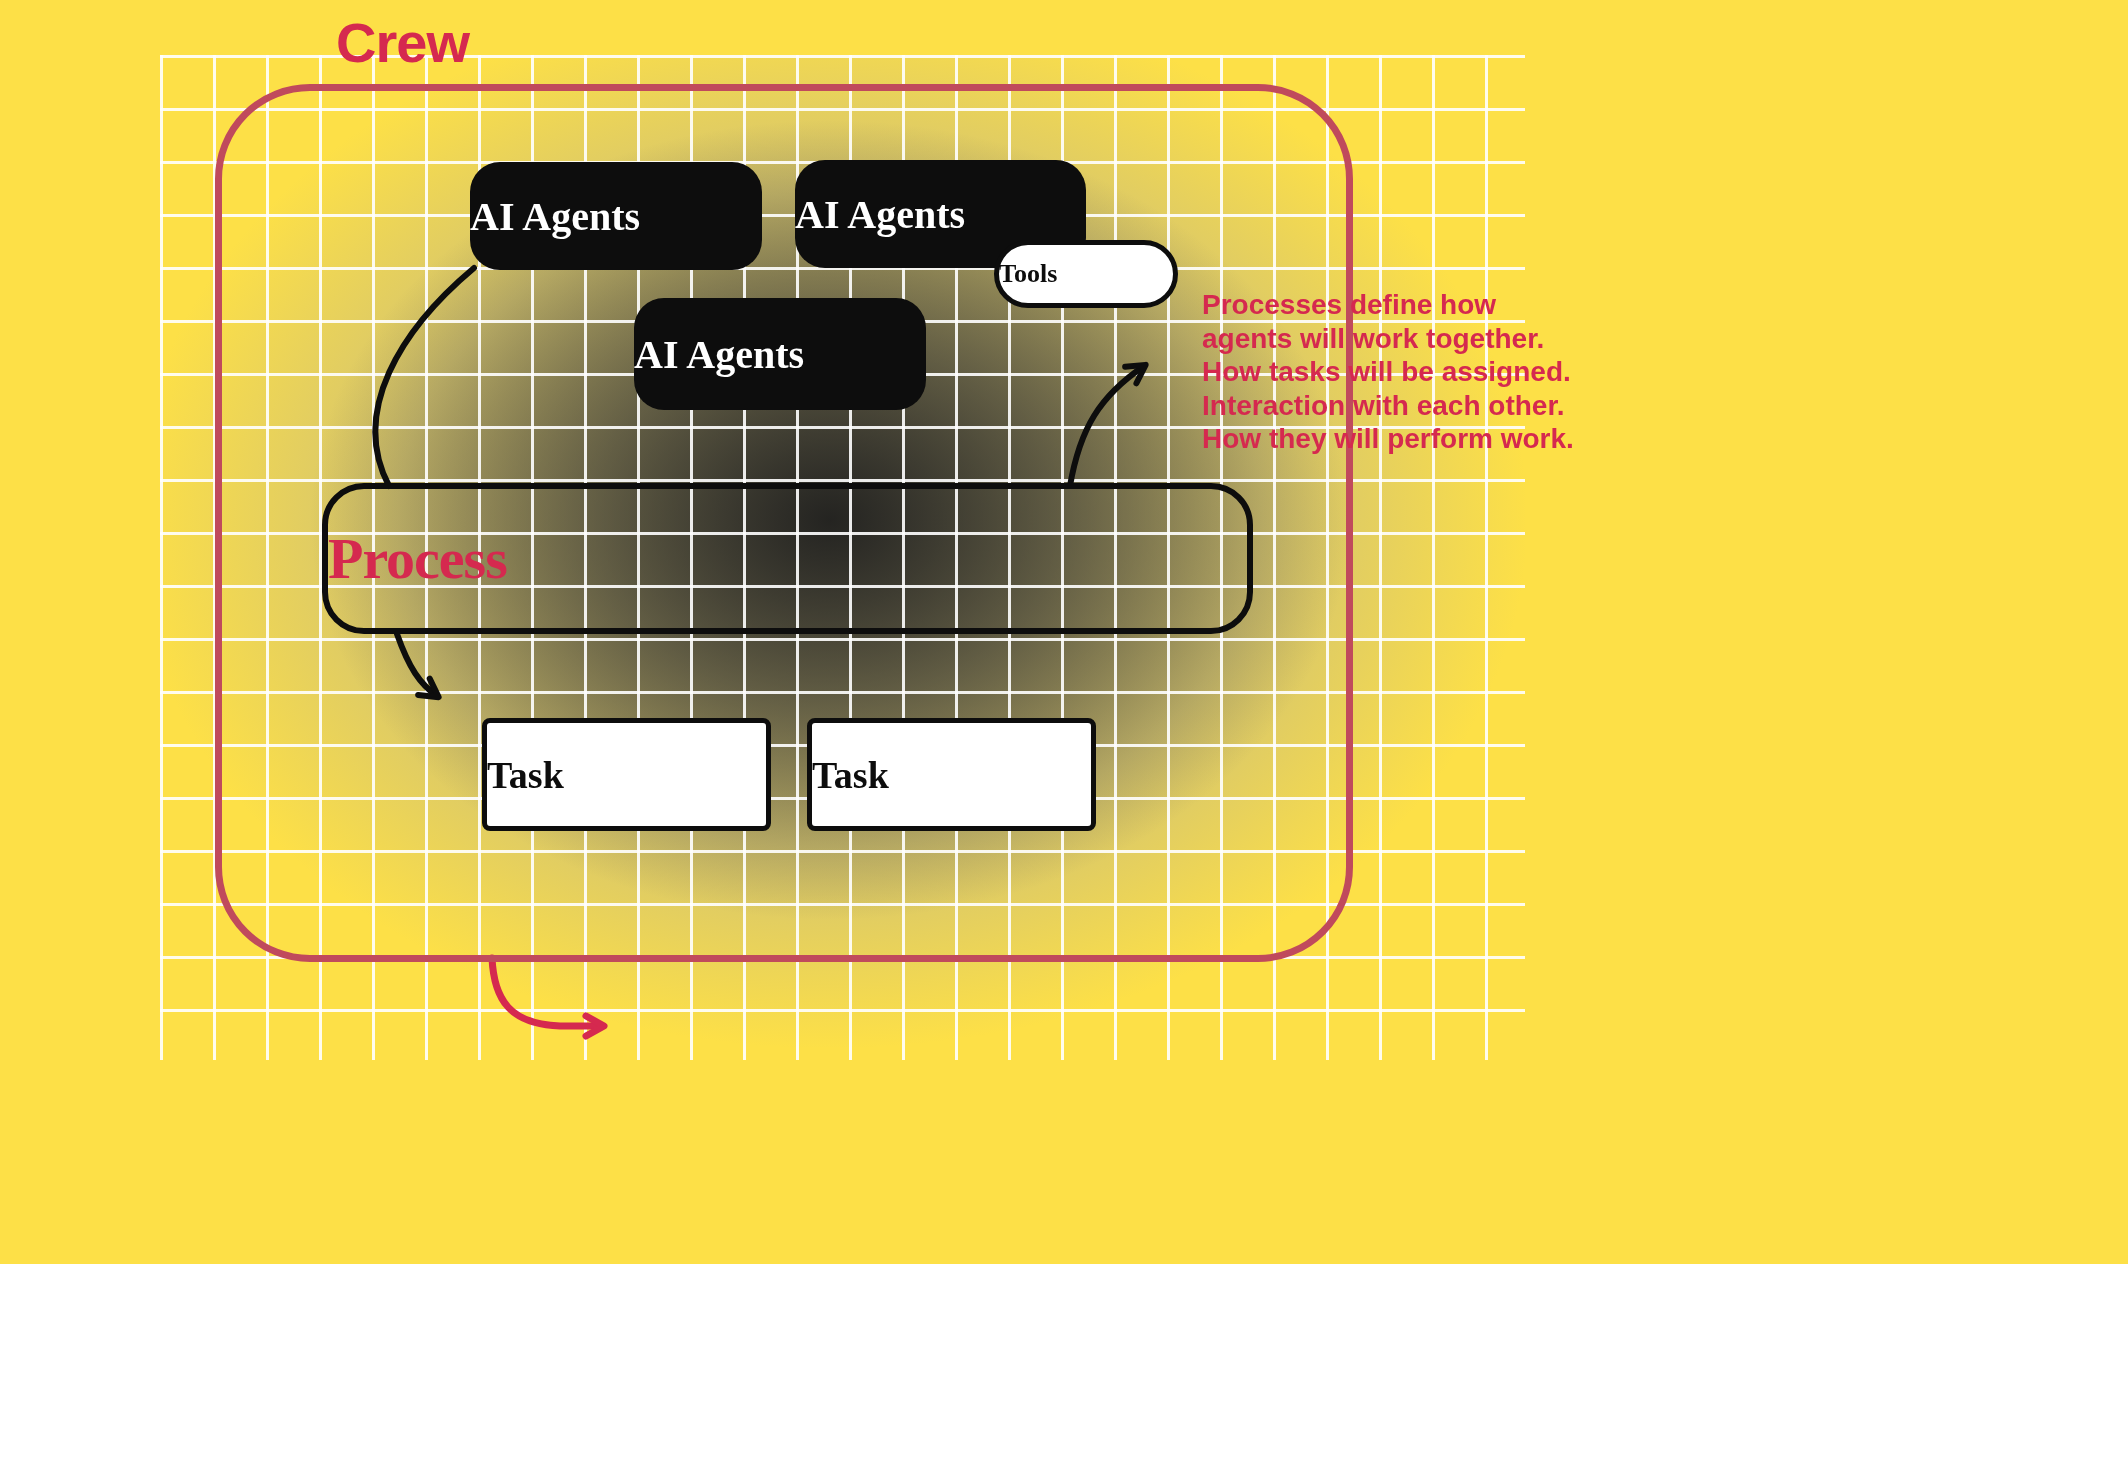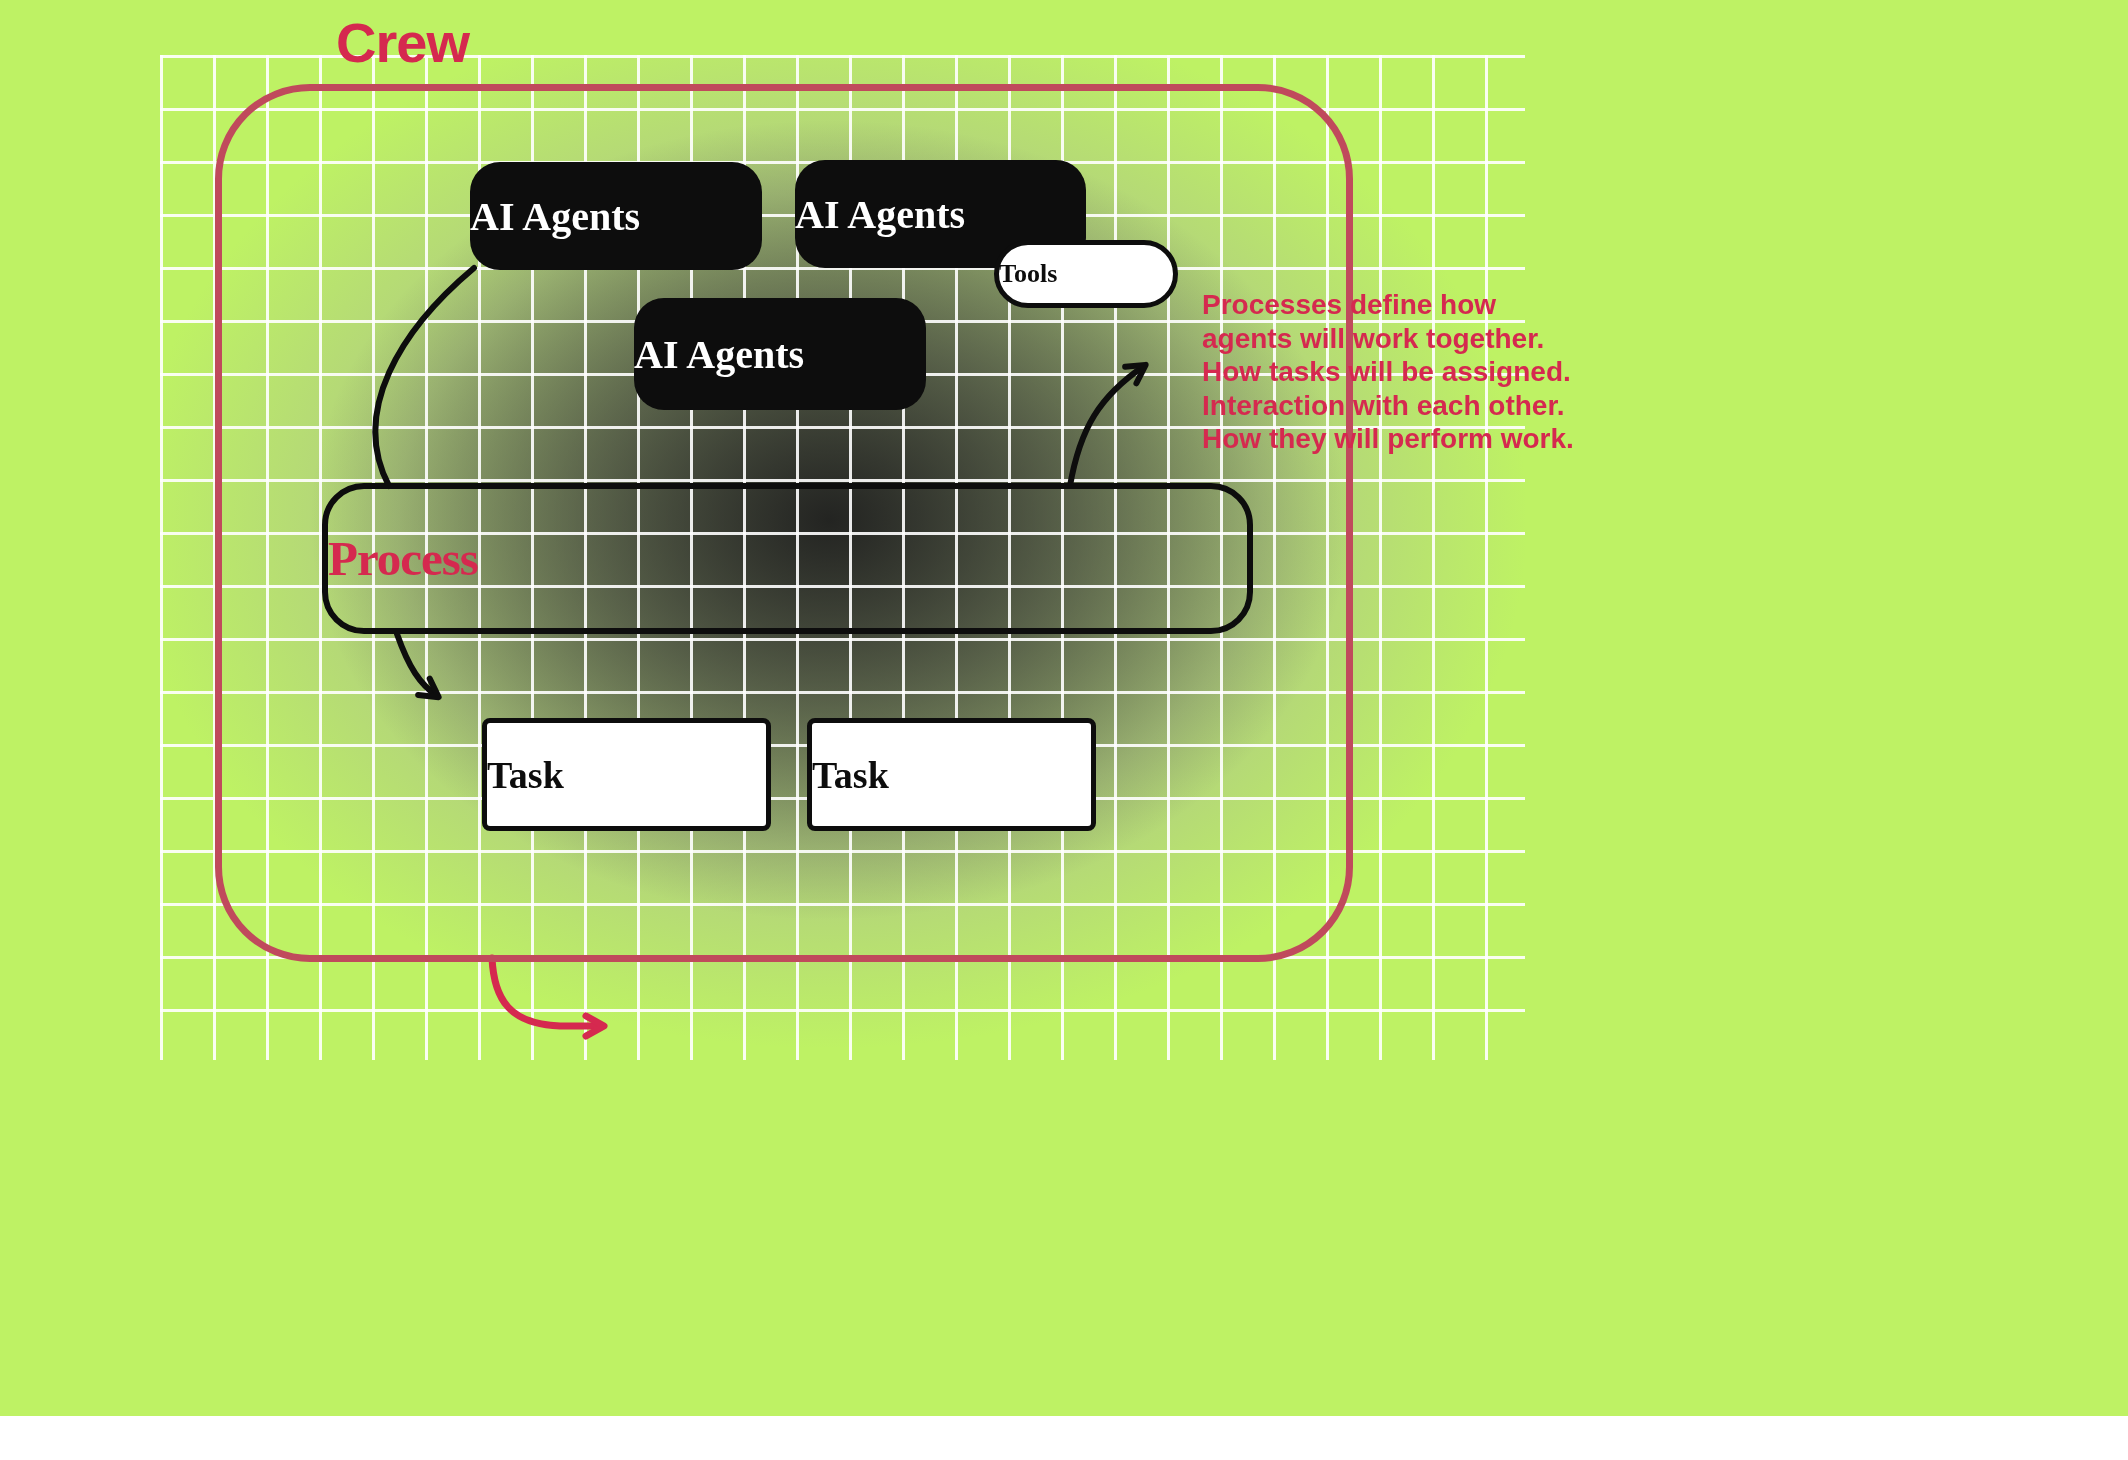--- a/index.html
+++ b/index.html
@@ -4,21 +4,21 @@
 <style>
   :root{
     --accent:#d5294f;
     --frame:#c04a5c;
     --box_black:#0d0d0d;
     --box_white:#ffffff;
   }
   *{margin:0;padding:0;box-sizing:border-box;}
   body{background:#fff;}
   .stage{
-    position:relative;width:2128px;height:1416px;background:#bef264;overflow:hidden;
+    position:relative;width:2128px;height:1264px;background:#fde047;overflow:hidden;
     font-family:"Liberation Sans",sans-serif;
   }
   
   .bg-blob{
     position:absolute;left:160px;top:55px;width:1365px;height:1005px;
     background-image:
       linear-gradient(to right, rgba(255,255,255,0.9) 3px, transparent 3px),
       linear-gradient(to bottom, rgba(255,255,255,0.9) 3px, transparent 3px),
       radial-gradient(ellipse 520px 400px at 670px 465px, rgba(25,25,25,0.88) 0%, rgba(40,40,40,0.55) 45%, rgba(40,40,40,0) 100%),
       radial-gradient(ellipse 720px 545px at 670px 465px, rgba(95,95,95,0.85) 0%, rgba(160,160,160,0.45) 60%, rgba(255,255,255,0) 97%);
@@ -46,21 +46,21 @@
   .agent-2{left:795px;top:160px;width:291px;height:108px;}
   .agent-3{left:634px;top:298px;width:292px;height:112px;}
   .tools-pill{
     left:994px;top:240px;width:184px;height:68px;
     background:var(--box_white);border:5px solid var(--box_black);
     border-radius:34px;font-size:26px;color:var(--box_black);z-index:4;
   }
   .process-bar{
     left:322px;top:483px;width:931px;height:151px;
     border:6px solid var(--box_black);border-radius:42px;background:transparent;
-    font-size:49px;font-weight:800;color:var(--accent);letter-spacing:-1px;
+    font-size:58px;font-weight:800;color:var(--accent);letter-spacing:-1px;
   }
   .task-box{
     background:var(--box_white);border:5px solid var(--box_black);
     border-radius:8px;font-size:38px;color:var(--box_black);
   }
   .task-1{left:482px;top:718px;width:289px;height:113px;}
   .task-2{left:807px;top:718px;width:289px;height:113px;}
   .note{
     position:absolute;color:var(--accent);font-weight:700;font-size:28px;line-height:1.2;
   }

